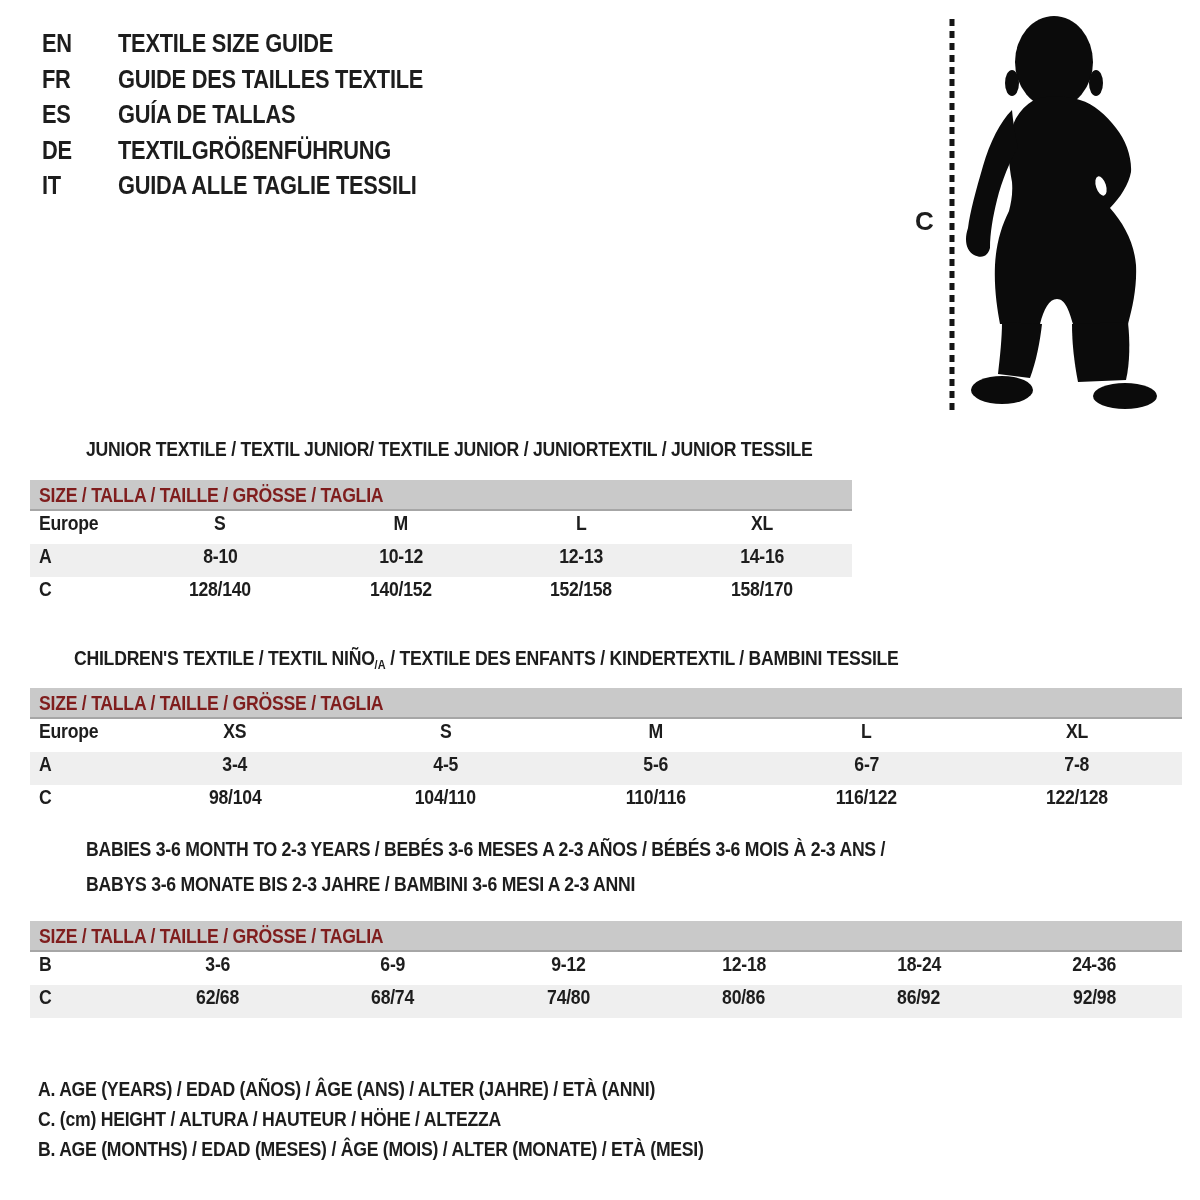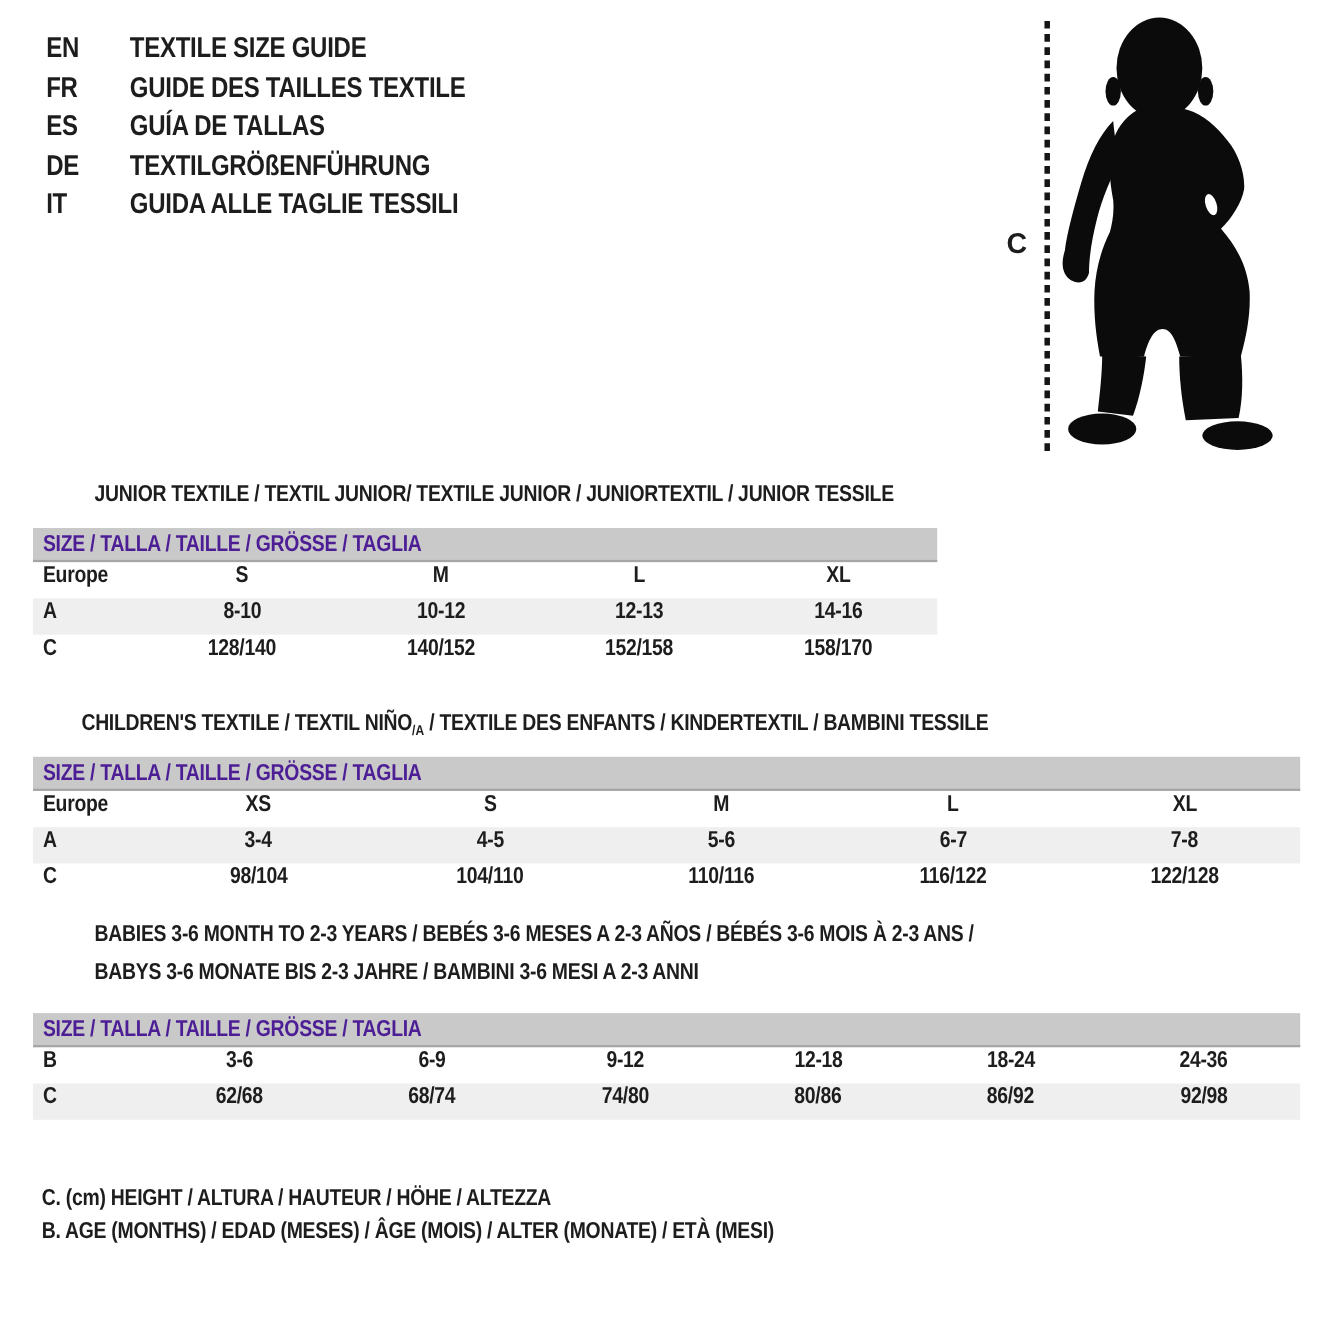--- a/index.html
+++ b/index.html
@@ -20,21 +20,21 @@
   .figure-svg { position:absolute; left:900px; top:14px; }
   .c-label { position:absolute; left:915px; top:206px; font-size:26px; }
 
   
   .section-title { position:absolute; font-size:21px; line-height:35px;margin-left:48px; }
   .sub { font-size:13px; vertical-align:-4px; letter-spacing:0; }
 
   
   .tbl  { position:absolute; font-size:21px; }
   .band { height:31px; background:#c9c9c9; border-bottom:2px solid #a6a6a6;
-          display:flex; align-items:center; padding-left:9px; box-sizing:border-box; color:#4c1d95; }
+          display:flex; align-items:center; padding-left:9px; box-sizing:border-box; color:#7f1d1d; }
   .trow { display:flex; height:33px; }
   .trow.shaded { background:#efefef; }
   .rlabel { width:100px; padding-left:9px; box-sizing:border-box; }
   .cell { flex:1; text-align:center; }
 
   
   .legend { position:absolute; left:38px; top:1074px; font-size:21px; line-height:30px; }
 </style>
 </head>
 <body>
@@ -175,17 +175,18 @@
       <span class="cell"><span class="cond">62/68</span></span>
       <span class="cell"><span class="cond">68/74</span></span>
       <span class="cell"><span class="cond">74/80</span></span>
       <span class="cell"><span class="cond">80/86</span></span>
       <span class="cell"><span class="cond">86/92</span></span>
       <span class="cell"><span class="cond">92/98</span></span>
     </div>
   </div>
 
   <div class="legend">
+    <div><span class="cond-l">A. AGE (YEARS) / EDAD (AÑOS) / ÂGE (ANS) / ALTER (JAHRE) / ETÀ (ANNI)</span></div>
     <div><span class="cond-l">C. (cm) HEIGHT / ALTURA / HAUTEUR / HÖHE / ALTEZZA</span></div>
     <div><span class="cond-l">B. AGE (MONTHS) / EDAD (MESES) / ÂGE (MOIS) / ALTER (MONATE) / ETÀ (MESI)</span></div>
   </div>
 
 </div>
 
 </body></html>

